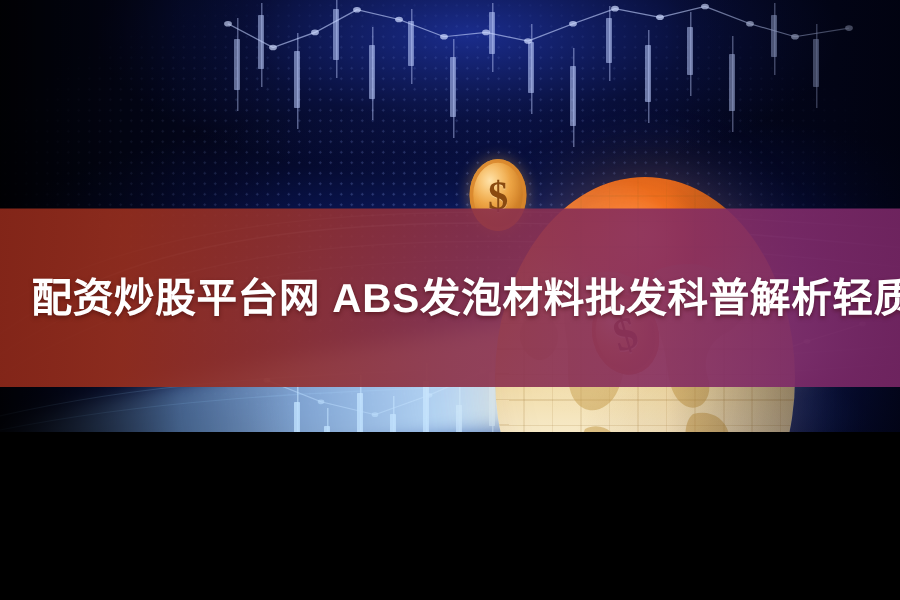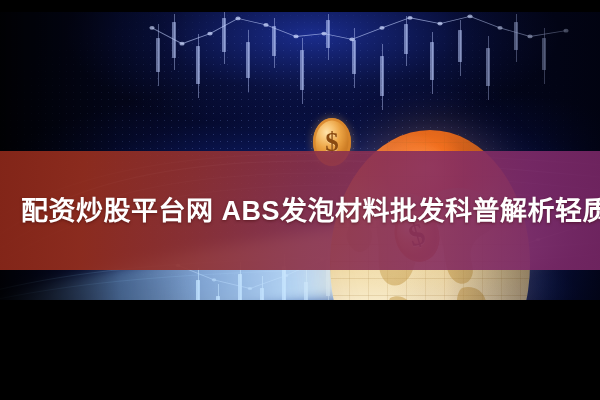--- a/index.html
+++ b/index.html
@@ -2,21 +2,20 @@
 <html lang="zh-CN"><head>
 <meta charset="utf-8">
 <style>
   html,body{margin:0;padding:0;background:#000;}
   .banner{
     position:relative;
     width:600px;height:288px;
     overflow:hidden;
     font-family:"Liberation Sans","DejaVu Sans",sans-serif;
     background:#0c4a6e;
-    margin-top:12px;
   }
   .layer{position:absolute;inset:0;}
 
   
   .bg-base{
     background:
       radial-gradient(ellipse 70% 55% at 58% 78%, #2b58d8 0%, #17338f 30%, #0a1550 58%, #050a2e 80%, #03061c 100%),
       linear-gradient(100deg, #02030f 0%, #050a2c 18%, #0b1555 42%, #142a8c 62%, #0d1a60 82%, #04082a 100%);
   }
   .bg-topglow{

